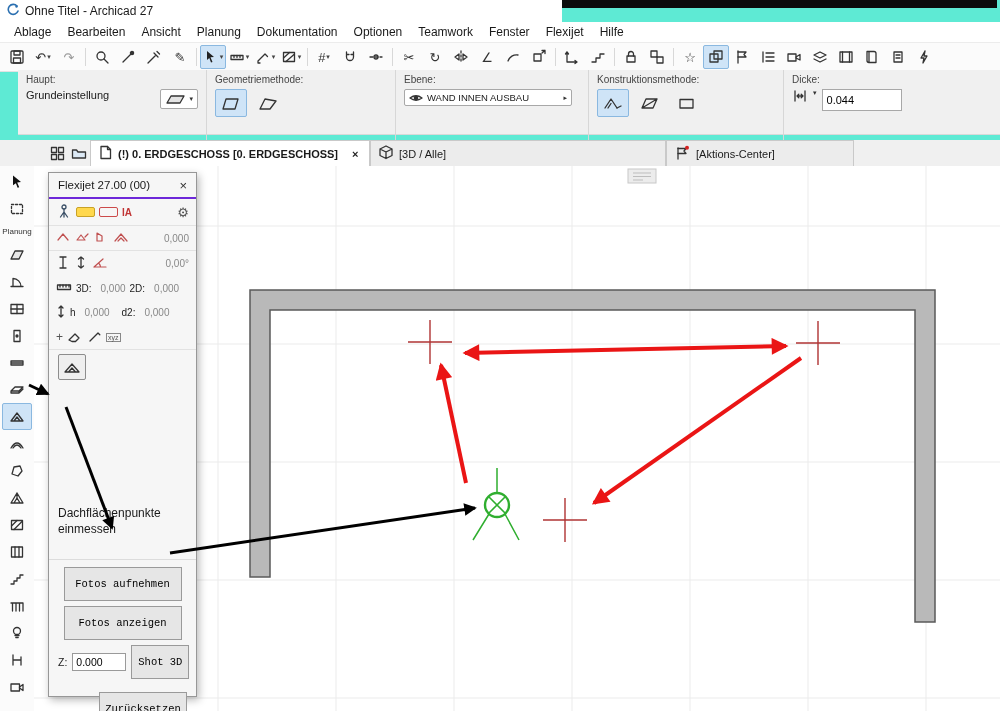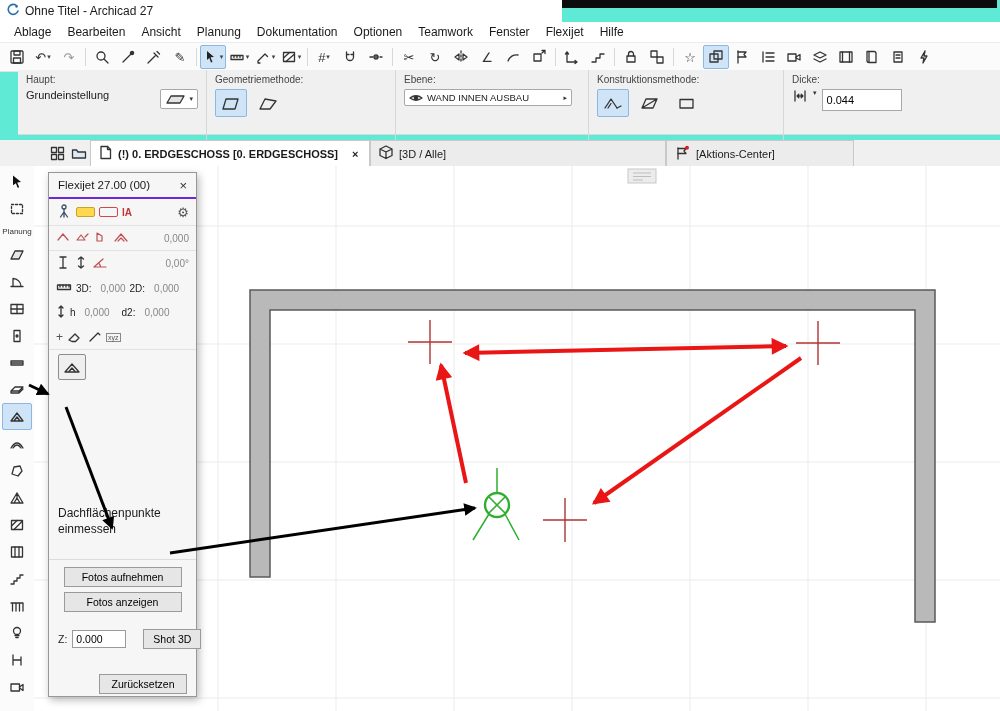--- a/index.html
+++ b/index.html
@@ -53,25 +53,25 @@
   .p-row{display:flex;align-items:center;gap:4px;padding:4px 7px;font-size:10px;flex:none}
   .b-b{border-bottom:1px solid #e2e2e2}
   .p-val{color:#888;margin-left:auto}
   .p-val2{color:#888;width:30px;text-align:right}
   .p-lbl{color:#222}
   .red{color:#c03535;font-weight:bold;font-size:10px}
   .redic svg{stroke:#c05050;fill:none;stroke-width:1.2;stroke-linecap:round;stroke-linejoin:round}
   .p-roofbtn{width:26px;height:24px;display:flex;align-items:center;justify-content:center;background:#efefef;border:1px solid #8d8d8d;border-radius:2px;margin-left:2px}
   .p-note{font-size:12px;padding:0 9px;line-height:1.3;flex:none}
   .p-div{height:1px;background:#dcdcdc;margin:4px 0;flex:none}
-  .p-btn{display:block;margin:3px auto 2px;width:118px;height:20px;font-size:10.5px;background:#e6e6e6;border:1px solid #9a9a9a;
-         font-family:Liberation Sans, sans-serif;padding:0;flex:none}
+  .p-btn{display:block;margin:3px auto 2px;width:118px;height:34px;font-size:10.5px;background:#e6e6e6;border:1px solid #9a9a9a;
+         font-family:Liberation Mono, monospace;padding:0;flex:none}
   .p-zrow{display:flex;align-items:center;gap:5px;padding:3px 9px;font-size:10.5px;flex:none}
   .p-zrow input{width:46px;height:16px;border:1px solid #9a9a9a;font-size:10.5px;padding:0 3px;font-family:"Liberation Sans",sans-serif}
-  .p-zrow .p-btn{width:58px;margin:12px}
+  .p-zrow .p-btn{width:58px;margin:0}
   .p-btn.reset{width:88px;margin:2px 8px 0 50px}
   .xyz{font-size:7px;border:1px solid #888;padding:0 1px;color:#555}
   .spacer{flex:none}
   
   .overlay{position:absolute;left:0;top:0;z-index:30;pointer-events:none}
 </style>
 </head>
 <body>
 
 <div id="app">

